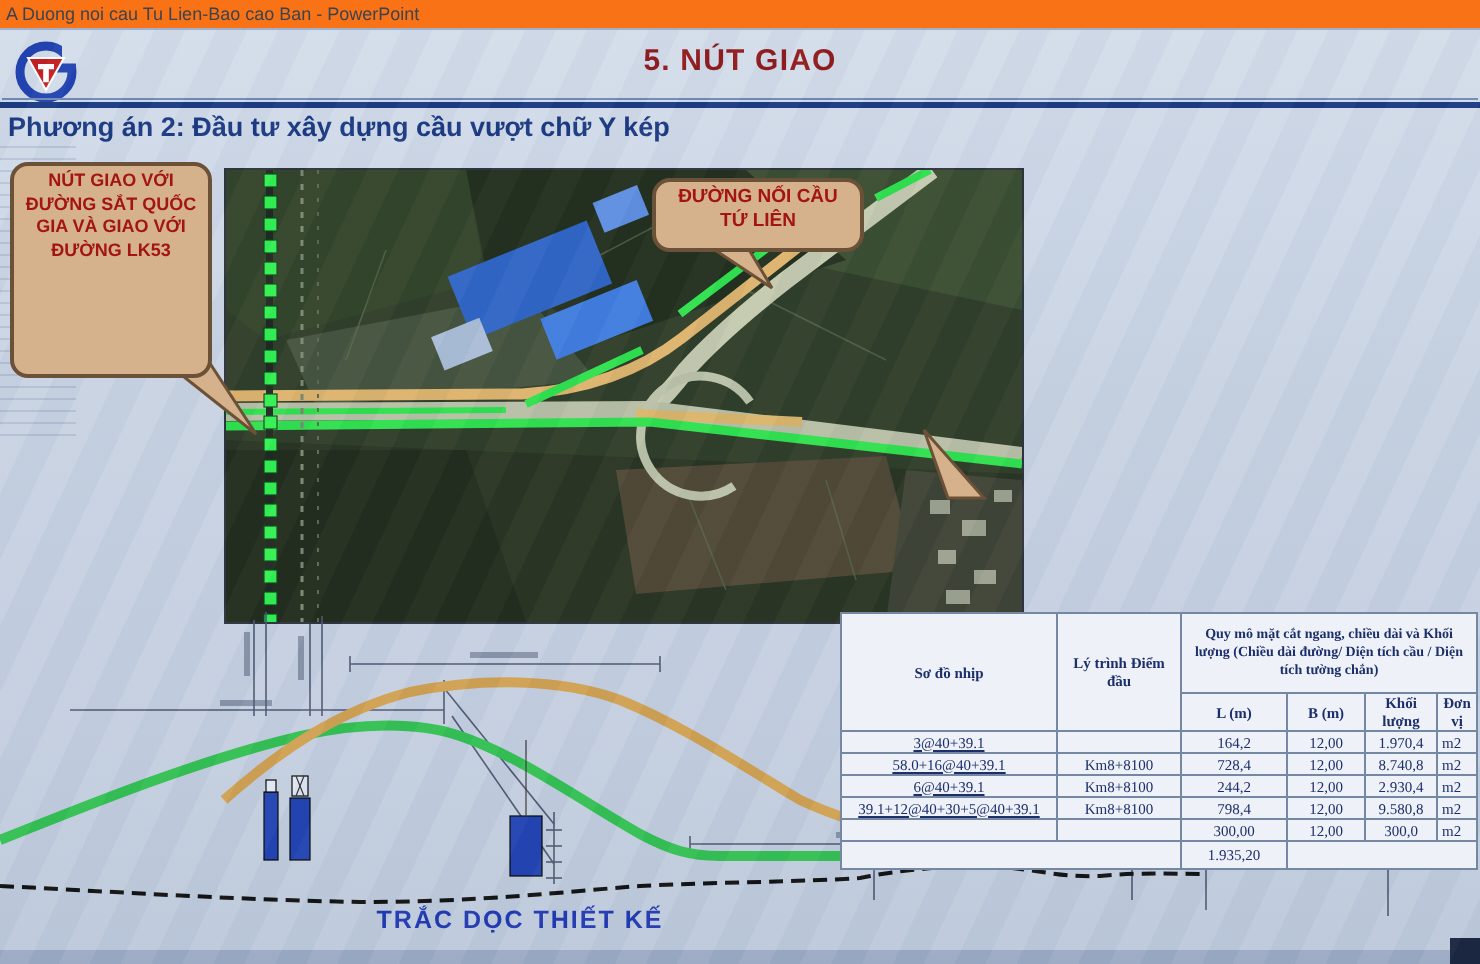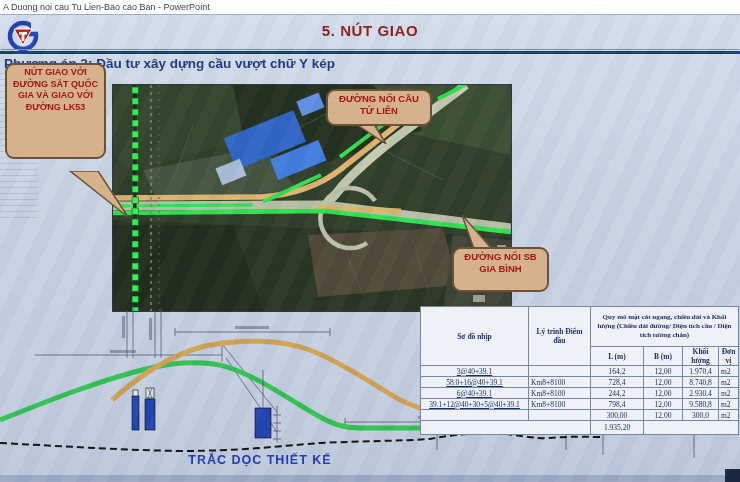--- a/index.html
+++ b/index.html
@@ -1,19 +1,19 @@
 <!DOCTYPE html>
 <html><head>
 <meta charset="utf-8">
 <style>
   html,body{margin:0;padding:0;}
   body{width:740px;height:482px;overflow:hidden;font-family:"Liberation Sans",sans-serif;background:#aab6c9;}
   #screen{position:relative;width:740px;height:482px;background:#c9d3e2;}
   
-  #titlebar{position:absolute;left:0;top:0;width:740px;height:15px;background:#ffffff;
+  #titlebar{position:absolute;left:0;top:0;width:740px;height:15px;background:#f97316;
     border-bottom:1px solid #9fb0c8;color:#3c4350;font-size:9px;line-height:15px;padding-left:3px;box-sizing:border-box;}
   
   #slide{position:absolute;left:0;top:15px;width:740px;height:467px;
     background:linear-gradient(180deg,#d3dcea 0%,#c7d2e2 40%,#c3cedf 75%,#bcc8da 100%);}
   #slide:after{content:"";position:absolute;inset:0;pointer-events:none;
     background:repeating-linear-gradient(115deg,rgba(255,255,255,.05) 0 14px,rgba(120,140,170,.05) 14px 28px);}
   
   #logo{position:absolute;left:6px;top:4px;}
   #page-title{position:absolute;left:0;top:7px;width:740px;text-align:center;
     color:#8e1616;font-size:15px;font-weight:bold;letter-spacing:.6px;}
@@ -21,37 +21,37 @@
   #subtitle{position:absolute;left:4px;top:41px;width:600px;color:#16367f;font-size:13.5px;font-weight:bold;}
   
   #paper-lines{position:absolute;left:0;top:58px;width:38px;height:150px;opacity:.55;
     background:repeating-linear-gradient(180deg,rgba(110,130,165,.45) 0 1px,transparent 1px 6px);}
   
   #map{position:absolute;left:112px;top:69px;width:398px;height:226px;border:1px solid #2a2f3a;}
   
   .callout{position:absolute;background:#d6b28c;border:2px solid #6b5137;border-radius:9px;
     color:#a31515;font-weight:bold;text-align:center;display:flex;align-items:flex-start;justify-content:center;
     box-sizing:border-box;padding:2px 3px;line-height:1.3;z-index:6;}
-  #callout-railway{left:5px;top:48px;width:101px;height:96px;font-size:9px;}
+  #callout-railway{left:5px;top:66px;width:101px;height:108px;font-size:9px;}
   #callout-tulien{left:326px;top:74px;width:106px;height:37px;font-size:9.5px;}
   #callout-giabinh{left:452px;top:232px;width:97px;height:45px;font-size:9.5px;}
   .tail{position:absolute;z-index:5;}
   
   #profile{position:absolute;left:0;top:285px;width:740px;height:182px;}
   #profile-caption{position:absolute;left:150px;top:438px;width:220px;text-align:center;
     color:#1d35b0;font-size:12.5px;font-weight:bold;letter-spacing:1px;}
   
   #qty-table{position:absolute;left:420px;top:291px;width:318px;border-collapse:collapse;table-layout:fixed;
     font-family:"Liberation Serif",serif;font-size:7.5px;color:#1d2f6b;z-index:4;}
   #qty-table th,#qty-table td{border:1px solid #7487a3;background:#eef2f8;padding:0 2px;overflow:hidden;}
   #qty-table th{font-weight:bold;text-align:center;}
   th.big-head{font-size:7px;line-height:1.25;}
   tr.h1{height:40px;} tr.h2{height:12px;} tr.data{height:11px;margin-top:44px;}
   td.c-span{text-align:center;text-decoration:underline;white-space:nowrap;}
-  td.c-km{}
+  td.c-km{text-align:center;}
   td.num{text-align:center;padding-right:3px;}
   td.c-unit{text-align:left;}
   tr.total td{border:none;background:transparent;height:13px;}
   tr.total td.totalcell{border:1px solid #7487a3;border-top:none;background:#eef2f8;text-align:center;padding-right:3px;}
   
   #bottom-band{position:absolute;left:0;bottom:0;width:740px;height:7px;background:rgba(90,110,150,.35);}
   #corner-dark{position:absolute;right:0;bottom:0;width:15px;height:13px;background:#16213b;}
 </style>
 </head>
 <body>
@@ -138,23 +138,20 @@
       <polygon points="10,0 38,0 68,46" fill="#d6b28c" stroke="#6b5137" stroke-width="1.5"></polygon>
     </svg>
 
     <div id="callout-tulien" class="callout">
       <span>ĐƯỜNG NỐI CẦU TỨ LIÊN</span>
     </div>
     <svg class="tail" style="left:350px;top:107px" width="40" height="24">
       <polygon points="6,2 24,2 36,22" fill="#d6b28c" stroke="#6b5137" stroke-width="1.5"></polygon>
     </svg>
 
-    <div id="callout-giabinh" class="callout">
-      <span>ĐƯỜNG NỐI SB GIA BÌNH</span>
-    </div>
     <svg class="tail" style="left:450px;top:198px" width="50" height="38">
       <polygon points="24,36 42,36 12,2" fill="#d6b28c" stroke="#6b5137" stroke-width="1.5"></polygon>
     </svg>
 
     <svg id="profile" viewBox="0 0 740 182" preserveAspectRatio="none">
 
       <g stroke="#4a5670" stroke-width="0.8" fill="none">
         <line x1="127" y1="10" x2="127" y2="58"></line>
           <line x1="133" y1="6" x2="133" y2="58"></line>
         <line x1="155" y1="12" x2="155" y2="58"></line>

